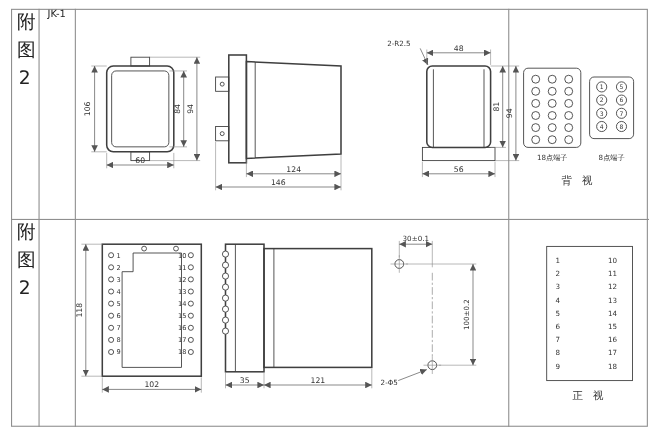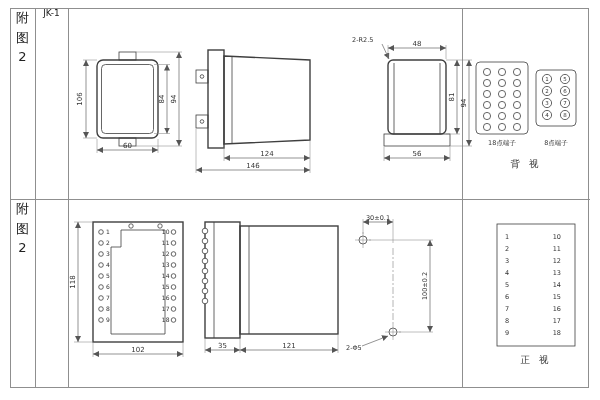--- a/index.html
+++ b/index.html
@@ -2,21 +2,21 @@
 <html><head>
 <meta charset="utf-8">
 <style>
   html,body{margin:0;padding:0;background:#fff;}
   .screen{position:relative;width:600px;height:400px;background:#fff;
           font-family:"DejaVu Sans",sans-serif;color:#222;overflow:hidden;}
   .frame{position:absolute;left:10px;top:8px;width:579px;height:380px;border:1px solid #8f8f8f;box-sizing:border-box;}
   .vl{position:absolute;top:8px;height:380px;width:0;border-left:1px solid #8f8f8f;}
   .hl{position:absolute;left:10px;width:580px;height:0;border-top:1px solid #8f8f8f;}
   .cell{position:absolute;display:flex;flex-direction:column;align-items:center;justify-content:flex-start;}
-  .vtext{width:14px;font-size:13px;line-height:1.5;text-align:center;word-break:break-all;color:#222;}
+  .vtext{width:14px;font-size:17px;line-height:1.5;text-align:center;word-break:break-all;color:#222;}
   .model{font-size:9px;margin-bottom:7px;white-space:nowrap;color:#222;}
   svg{position:absolute;overflow:visible;}
   svg text{font-family:"DejaVu Sans",sans-serif;fill:#333;}
   .t7{font-size:7px}.t65{font-size:6.5px}.t6{font-size:6px}.t55{font-size:5.5px}.t95{font-size:9.5px;letter-spacing:3px}
   .ol{stroke:#3f3f3f;fill:none;stroke-width:1.4}
   .ol2{stroke:#3f3f3f;fill:none;stroke-width:0.8}
   .olw{stroke:#3f3f3f;fill:#fff;stroke-width:0.8}
   .dim{stroke:#666;stroke-width:0.7;fill:none}
   .ext{stroke:#888;stroke-width:0.55;fill:none}
   .cl{stroke:#777;stroke-width:0.55;fill:none;stroke-dasharray:7 2 2 2}

